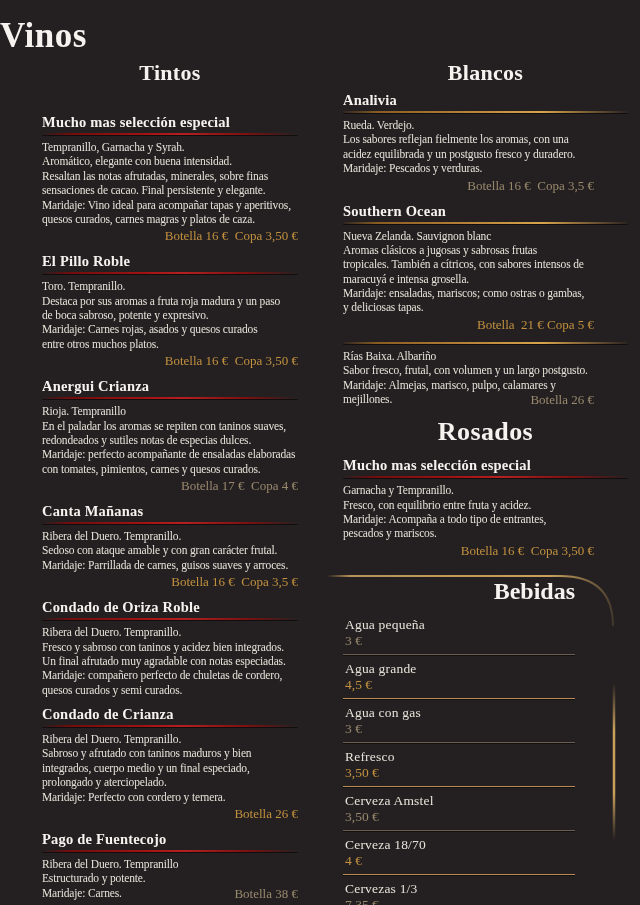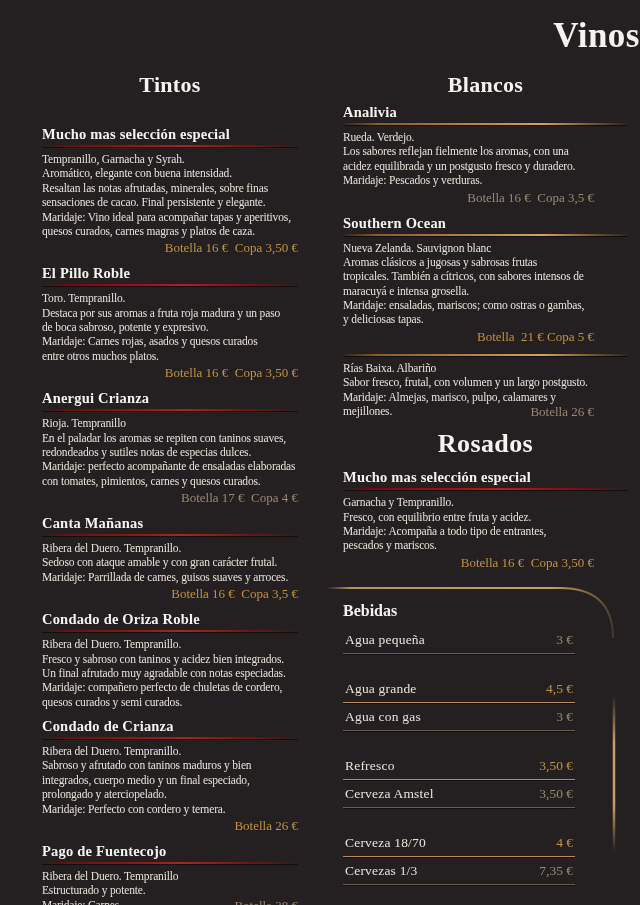--- a/index.html
+++ b/index.html
@@ -4,28 +4,28 @@
 <style>
   html,body { margin:0; padding:0; }
   .page {
     position:relative; width:640px; height:905px; overflow:hidden;
     background:var(--background,#242021);
     font-family:"Liberation Serif","DejaVu Serif",serif;
     -webkit-font-smoothing:antialiased;
   }
   .page-title {
     position:absolute; top:16px; left:0; right:0; margin:0;
-    text-align:right; font-size:35px; font-weight:bold;
+    text-align:left; font-size:35px; font-weight:bold;
     color:var(--heading_text,#f5f3ef); letter-spacing:0.5px;
   }
   .col { position:absolute; top:60px; }
   .col.left  { left:42px;  width:256px; }
   .col.right { left:343px; width:285px; }
   .col-title {
-    margin:12px; text-align:center; font-size:22px; font-weight:bold;
+    margin:0; text-align:center; font-size:22px; font-weight:bold;
     color:var(--heading_text,#f5f3ef); letter-spacing:0.3px;
   }
   .left  .col-title { margin-bottom:28px; }
   .right .col-title { margin-bottom:6px; }
   .wine { margin-bottom:9px; }
   .wine-name {
     margin:0 0 2px; font-size:14.5px; font-weight:bold;
     color:var(--heading_text,#f5f3ef); letter-spacing:0.2px;
   }
   .rule { height:2px; margin:0 0 5px; border-radius:1px; box-shadow:0 1px 0 rgba(0,0,0,0.55); }
@@ -48,31 +48,32 @@
   .price[data-tone="dim"] { color:var(--price_dim,#99896e); }
   .right .price { padding-right:34px; }
   .price.inline { margin-top:-14px; }
   .big-title {
     margin:4px 0 10px; text-align:center; font-size:26px; font-weight:bold;
     color:var(--heading_text,#f5f3ef); letter-spacing:0.4px;
   }
   .bebidas { position:relative; margin-top:8px; padding-top:10px; }
   .bebidas-frame { position:absolute; left:-18px; top:0; width:300px; height:300px; pointer-events:none; }
   .bebidas-title {
-    width:232px; margin:12px 0 6px; text-align:left; font-size:16px; font-weight:bold;
+    width:232px; margin:0 0 6px; text-align:right; font-size:24px; font-weight:bold;
     color:var(--heading_text,#f5f3ef);
   }
   .brows { width:232px; }
   .brow {
     display:flex; justify-content:space-between; align-items:baseline;
     padding:6px 2px 5px; font-size:13.5px;
     border-bottom:1px solid var(--separator_dim,#6b5e50);
     box-shadow:0 1px 0 rgba(0,0,0,0.5);
-  }
-  .brow[data-tone="bright"] { border-bottom-color:var(--separator_bright,#b98a54);margin-top:21px; }
+    flex-direction:column;
+  }
+  .brow[data-tone="bright"] { border-bottom-color:var(--separator_bright,#b98a54); }
   .brow .bname  { color:var(--body_text,#e7e2d9); letter-spacing:0.2px; }
   .brow .bprice { color:var(--price_bright,#c2913f); }
   .brow[data-tone="dim"] .bprice { color:var(--price_dim,#99896e); }
   .footnotes { width:260px; margin-top:12px; text-align:center; font-size:13.5px; color:var(--body_text,#e7e2d9); }
   .footnote { padding:5px 0 2px; }
   .fdivider { height:1px; margin:1px 24px;
     background:linear-gradient(90deg, transparent, var(--separator_bright,#b98a54), transparent); }
 </style>
 </head>
 <body>

